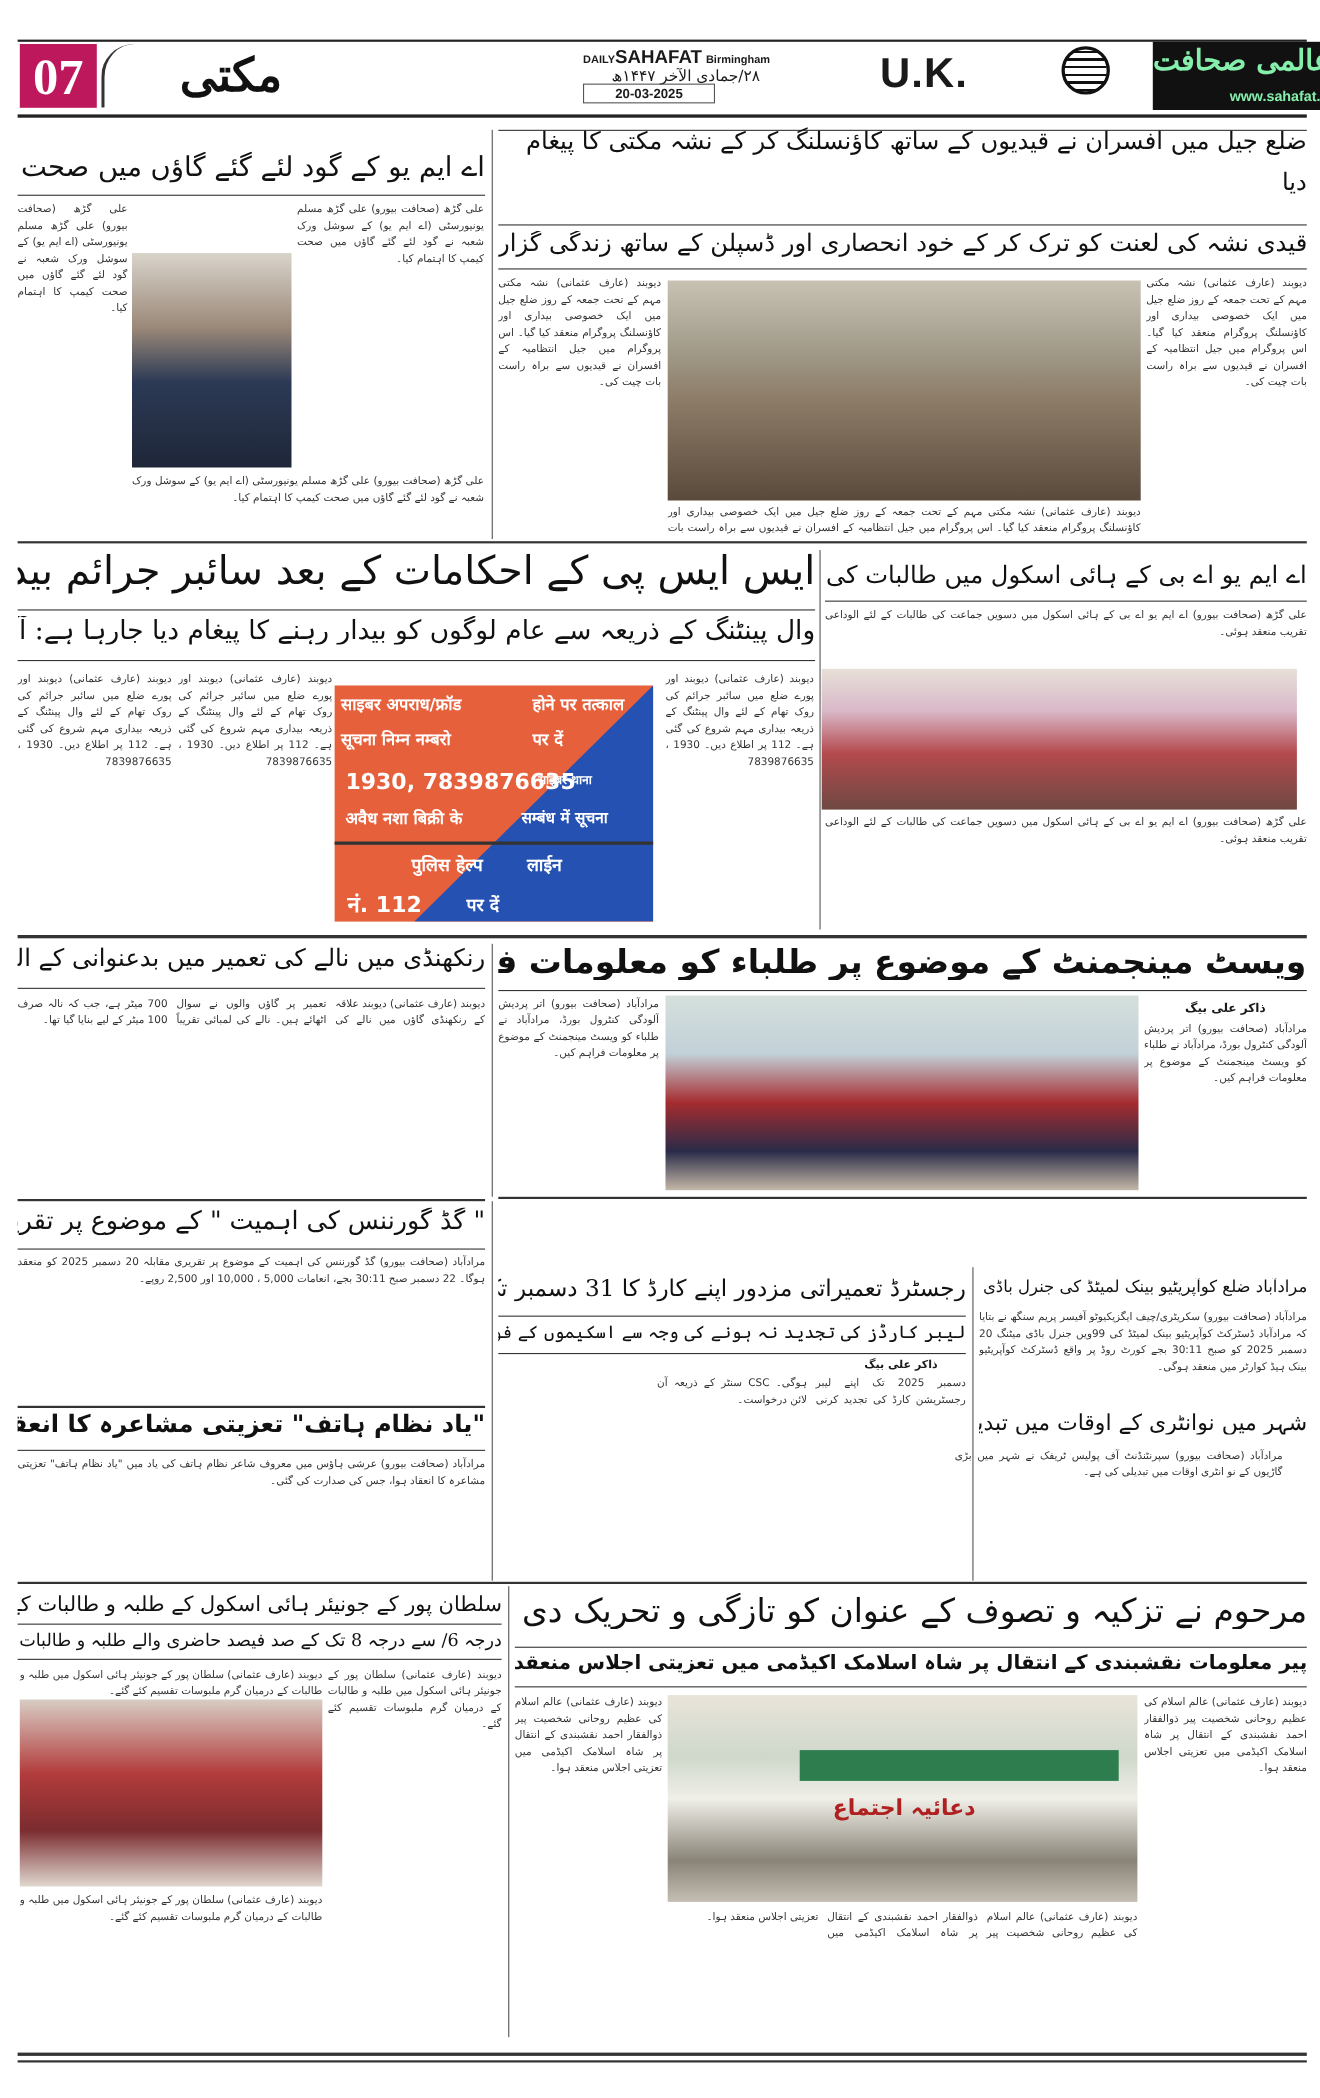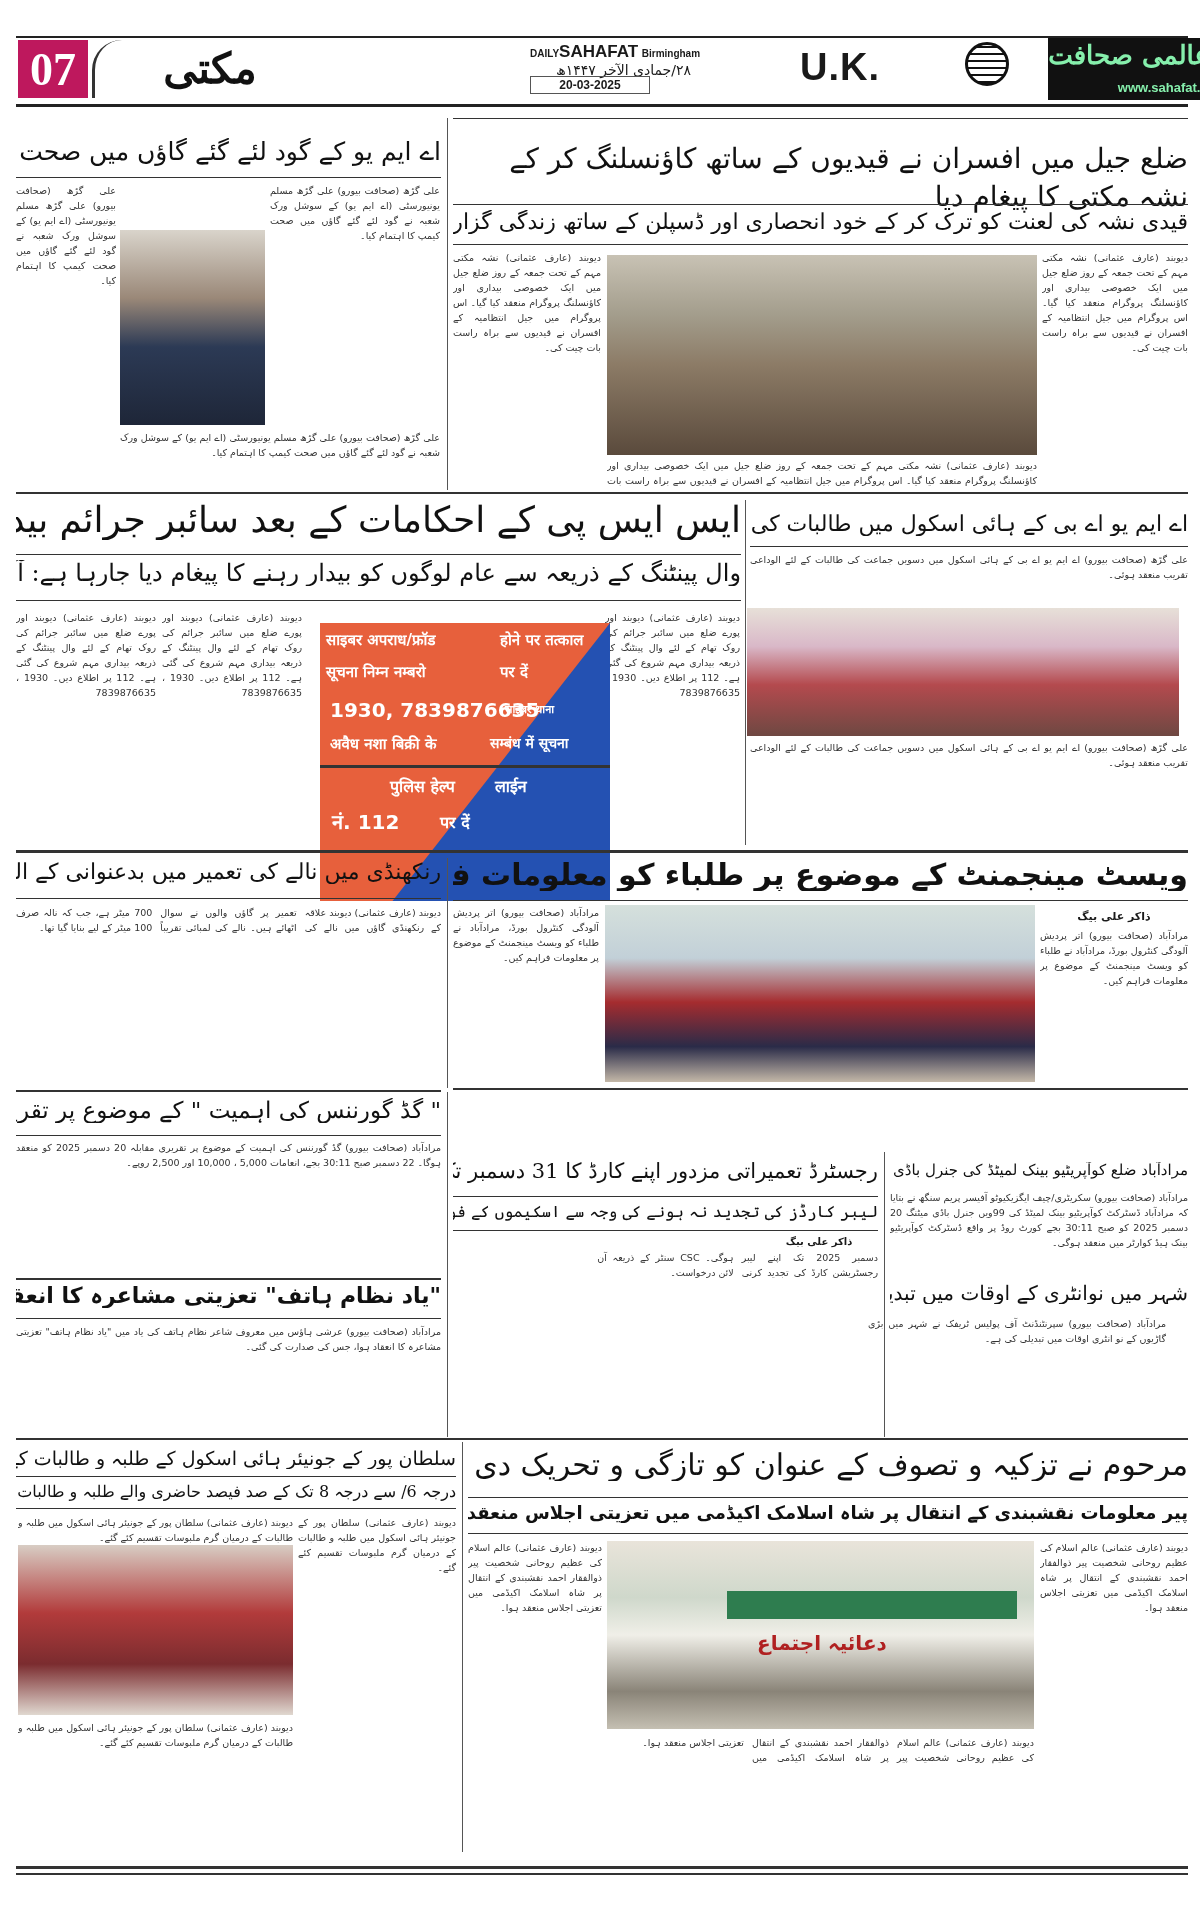--- a/index.html
+++ b/index.html
@@ -24,21 +24,21 @@
 .datebox{left:530px;top:76px;width:120px;height:18px;border:1px solid #555;font:bold 12px "Liberation Sans",sans-serif;text-align:center;line-height:16px}
 .uk{left:800px;top:46px;font:900 38px "Liberation Sans",sans-serif;letter-spacing:1px}
 .globe{left:965px;top:42px;width:44px;height:44px;border-radius:50%;border:3px solid #111;background:repeating-linear-gradient(0deg,#111 0 2px,#fff 2px 7px),#fff}
 .brand-box{left:1048px;top:38px;width:170px;height:62px;background:#111;color:#86efac}
 .brand-ur{position:absolute;right:8px;top:2px;font:bold 26px "DejaVu Serif",serif;direction:rtl}
 .brand-url{position:absolute;right:6px;top:42px;font:bold 13px "Liberation Sans",sans-serif}
 .header-bottom{left:16px;top:104px;width:1172px;height:3px;background:#222}
 
 .ph-jail{left:607px;top:255px;width:430px;height:200px;background:linear-gradient(180deg,#c8c2b4 0,#a39d8c 30%,#8c7b66 55%,#5a4a3c 100%)}
 .ph-amu{left:120px;top:230px;width:145px;height:195px;background:linear-gradient(180deg,#d9d4cb 0,#9a8878 35%,#2c3a55 60%,#1e2638 100%)}
-.ph-wall{left:320px;top:623px;width:290px;height:278px}
+.ph-wall{left:304px;top:623px;width:290px;height:215px}
 .ph-school{left:747px;top:608px;width:432px;height:128px;background:linear-gradient(180deg,#e7e0d8 0,#d9b8c8 30%,#b44a4e 60%,#6e4842 100%)}
 .ph-waste{left:605px;top:905px;width:430px;height:177px;background:linear-gradient(180deg,#d5e0dc 0,#c2d0d8 30%,#a52c2f 55%,#2a2b48 80%,#c4b8a8 100%)}
 .ph-sultan{left:18px;top:1545px;width:275px;height:170px;background:linear-gradient(180deg,#d8cdc4 0,#b23b3b 40%,#7b2c2f 70%,#e0d8d0 100%)}
 .ph-meeting{left:607px;top:1541px;width:427px;height:188px;background:linear-gradient(180deg,#e9e4da 0,#cfd8cb 30%,#f0efe8 50%,#8a8478 80%,#c4bfb2 100%)}
 .wall-orange{position:absolute;inset:0;background:#e7603c}
 .wall-blue{position:absolute;inset:0;background:#2451b2;clip-path:polygon(100% 0,100% 100%,25% 100%)}
 .wall-text{position:absolute;color:#fff;font:bold 16px "DejaVu Sans",sans-serif;white-space:nowrap}
 .banner-txt{position:absolute;font:bold 14px "DejaVu Sans",sans-serif;color:#1a3c8a}
 </style>
 </head>
@@ -64,21 +64,21 @@
 
 <div class="abs hl rtl" style="left:16px;top:138px;width:425px;font-size:25px">اے ایم یو کے گود لئے گئے گاؤں میں صحت کیمپ کا اہتمام</div>
 <div class="rule" style="left:16px;top:177px;width:425px;height:1px"></div>
 <div class="abs bodytext" style="left:270px;top:183px;width:170px;height:285px">علی گڑھ (صحافت بیورو) علی گڑھ مسلم یونیورسٹی (اے ایم یو) کے سوشل ورک شعبہ نے گود لئے گئے گاؤں میں صحت کیمپ کا اہتمام کیا۔</div>
 <div class="abs bodytext" style="left:16px;top:183px;width:100px;height:285px">علی گڑھ (صحافت بیورو) علی گڑھ مسلم یونیورسٹی (اے ایم یو) کے سوشل ورک شعبہ نے گود لئے گئے گاؤں میں صحت کیمپ کا اہتمام کیا۔</div>
 <div class="photo ph-amu"></div>
 <div class="abs bodytext" style="left:120px;top:430px;width:320px;height:40px">علی گڑھ (صحافت بیورو) علی گڑھ مسلم یونیورسٹی (اے ایم یو) کے سوشل ورک شعبہ نے گود لئے گئے گاؤں میں صحت کیمپ کا اہتمام کیا۔</div>
 <div class="vrule" style="left:447px;top:118px;height:372px"></div>
 
 <div class="rule" style="left:453px;top:118px;width:735px;height:1px"></div>
-<div class="abs hl rtl" style="left:453px;top:140px;width:735px;font-size:28px;white-space:normal;line-height:38px;height:80px">ضلع جیل میں افسران نے قیدیوں کے ساتھ کاؤنسلنگ کر کے نشہ مکتی کا پیغام دیا</div>
+<div class="abs hl rtl" style="left:453px;top:110px;width:735px;font-size:22px;white-space:normal;line-height:38px;height:80px">ضلع جیل میں افسران نے قیدیوں کے ساتھ کاؤنسلنگ کر کے نشہ مکتی کا پیغام دیا</div>
 <div class="rule" style="left:453px;top:204px;width:735px;height:1px"></div>
 <div class="abs hl rtl" style="left:453px;top:210px;width:735px;font-size:22px">قیدی نشہ کی لعنت کو ترک کر کے خود انحصاری اور ڈسپلن کے ساتھ زندگی گزارنا سیکھیں: روی کانت پراشر</div>
 <div class="rule" style="left:453px;top:244px;width:735px;height:1px"></div>
 <div class="abs bodytext" style="left:1042px;top:250px;width:146px;height:235px">دیوبند (عارف عثمانی) نشہ مکتی مہم کے تحت جمعہ کے روز ضلع جیل میں ایک خصوصی بیداری اور کاؤنسلنگ پروگرام منعقد کیا گیا۔ اس پروگرام میں جیل انتظامیہ کے افسران نے قیدیوں سے براہ راست بات چیت کی۔</div>
 <div class="abs bodytext" style="left:453px;top:250px;width:148px;height:235px">دیوبند (عارف عثمانی) نشہ مکتی مہم کے تحت جمعہ کے روز ضلع جیل میں ایک خصوصی بیداری اور کاؤنسلنگ پروگرام منعقد کیا گیا۔ اس پروگرام میں جیل انتظامیہ کے افسران نے قیدیوں سے براہ راست بات چیت کی۔</div>
 <div class="photo ph-jail"></div>
 <div class="abs bodytext" style="left:607px;top:458px;width:430px;height:28px">دیوبند (عارف عثمانی) نشہ مکتی مہم کے تحت جمعہ کے روز ضلع جیل میں ایک خصوصی بیداری اور کاؤنسلنگ پروگرام منعقد کیا گیا۔ اس پروگرام میں جیل انتظامیہ کے افسران نے قیدیوں سے براہ راست بات چیت کی۔</div>
 
 <div class="rule" style="left:16px;top:492px;width:1172px;height:2px"></div>
 <div class="abs hl rtl" style="left:16px;top:500px;width:725px;font-size:36px">ایس ایس پی کے احکامات کے بعد سائبر جرائم بیداری مہم کا آغاز</div>

